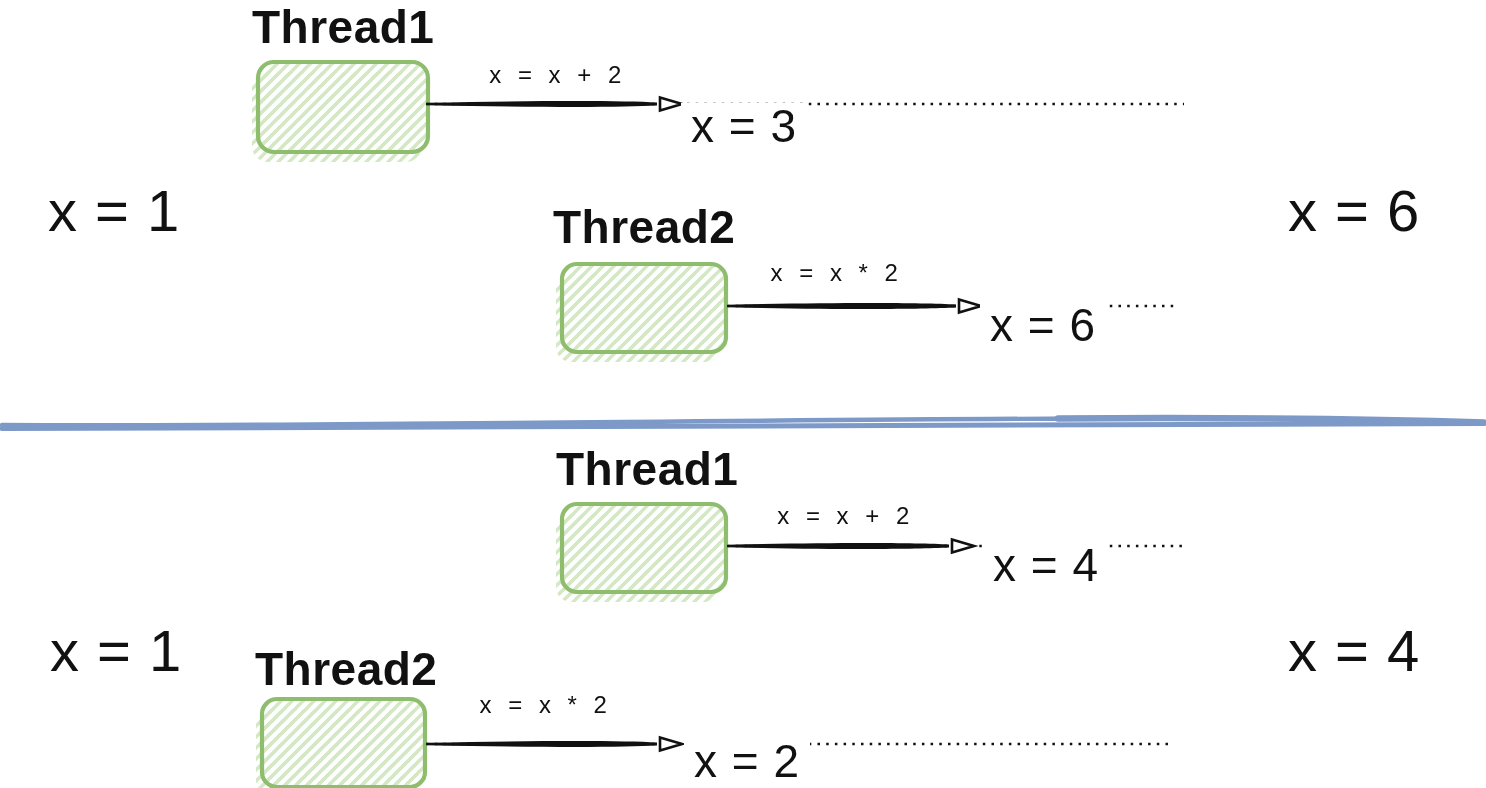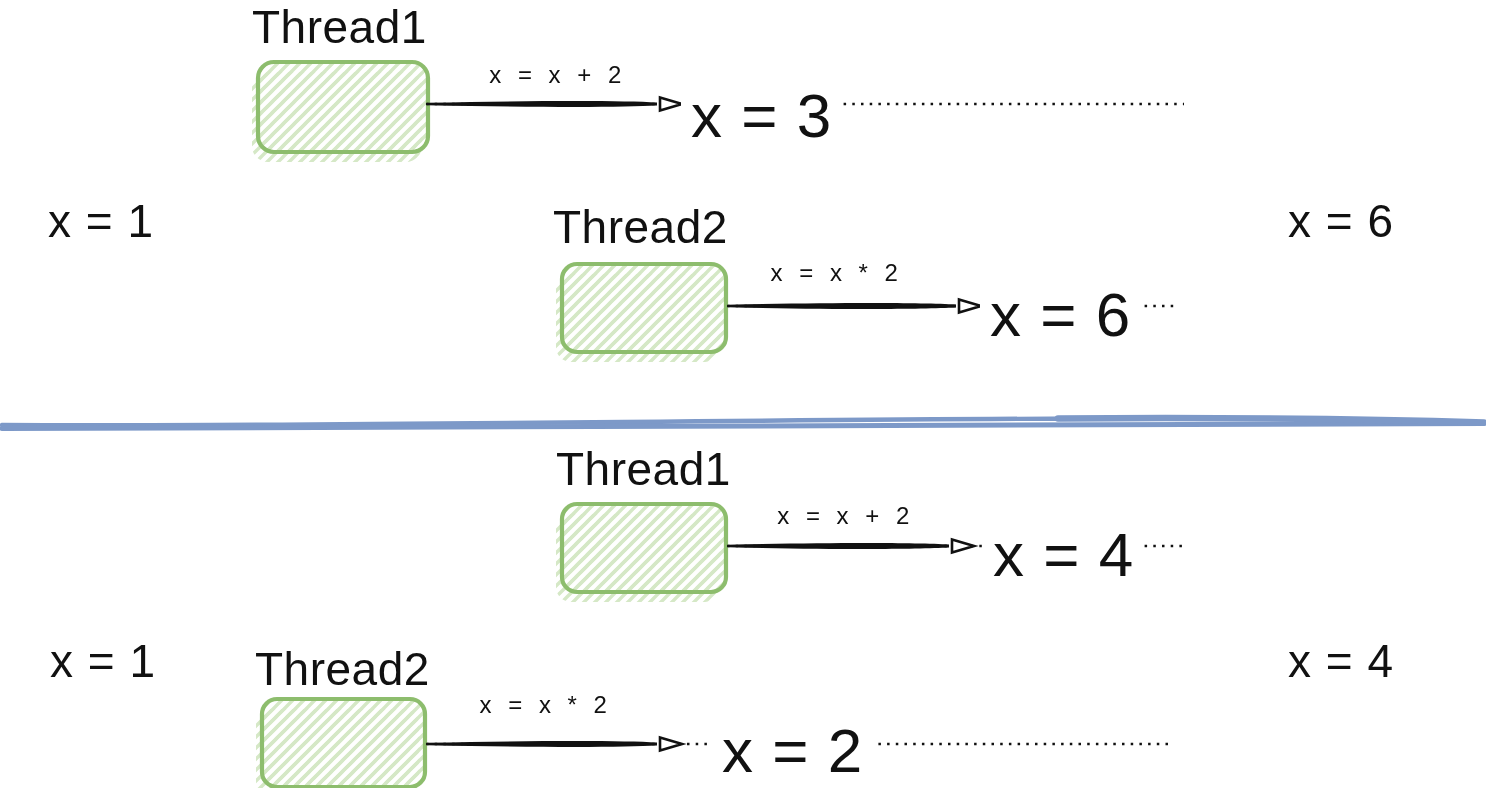--- a/index.html
+++ b/index.html
@@ -7,30 +7,30 @@
     position:relative;
     width:1486px;height:788px;
     overflow:hidden;
     background:#ffffff;
     font-family:"Liberation Sans","DejaVu Sans",sans-serif;
     color:var(--ink,#111);
   }
   .abs{position:absolute;}
   .tlabel{
     font-size:46px;line-height:1;letter-spacing:0.5px;
+    color:var(--ink,#111);white-space:nowrap;font-weight:bold;
+  }
+  .value-big{
+    font-size:58px;line-height:1;letter-spacing:1px;
     color:var(--ink,#111);white-space:nowrap;
   }
-  .value-big{
+  .value{
     font-size:46px;line-height:1;letter-spacing:1px;
-    color:var(--ink,#111);white-space:nowrap;margin-top:16px;
-  }
-  .value{
-    font-size:62px;line-height:1;letter-spacing:1px;
     color:var(--ink,#111);white-space:nowrap;
-    background:#ffffff;padding:0 10px;
+    background:#ffffff;padding:0 10px;margin-top:18px;
   }
   .op{
     font-size:24px;line-height:1;letter-spacing:3.5px;word-spacing:3px;
     color:var(--ink,#111);white-space:nowrap;
     transform:translateX(-50%);
   }
   svg.lane .dots{
     stroke:var(--ink,#111);stroke-width:2.4;
     stroke-dasharray:2.5 6.2;fill:none;
   }
@@ -133,15 +133,15 @@
   </svg>
 
   <svg class="abs lane" style="left:424px;top:726px" width="750" height="36" viewBox="0 0 750 36">
     <line class="dots" x1="2" y1="18" x2="746" y2="18"></line>
     <path class="shaft" d="M3,16.8 C120,14.4 200,14.6 233,16.5 L233,19.5 C200,21.4 120,21.6 3,19.2 Z"></path>
     <path class="head" d="M236,11.6 L258,18 L236,24.4 Z"></path>
   </svg>
 
   <div class="abs op" style="left:545px;top:693px">x = x * 2</div>
 
-  <div class="abs value" style="left:712px;top:720px">x = 2</div>
+  <div class="abs value" style="left:684px;top:720px">x = 2</div>
 
 </div>
 
 </body></html>

